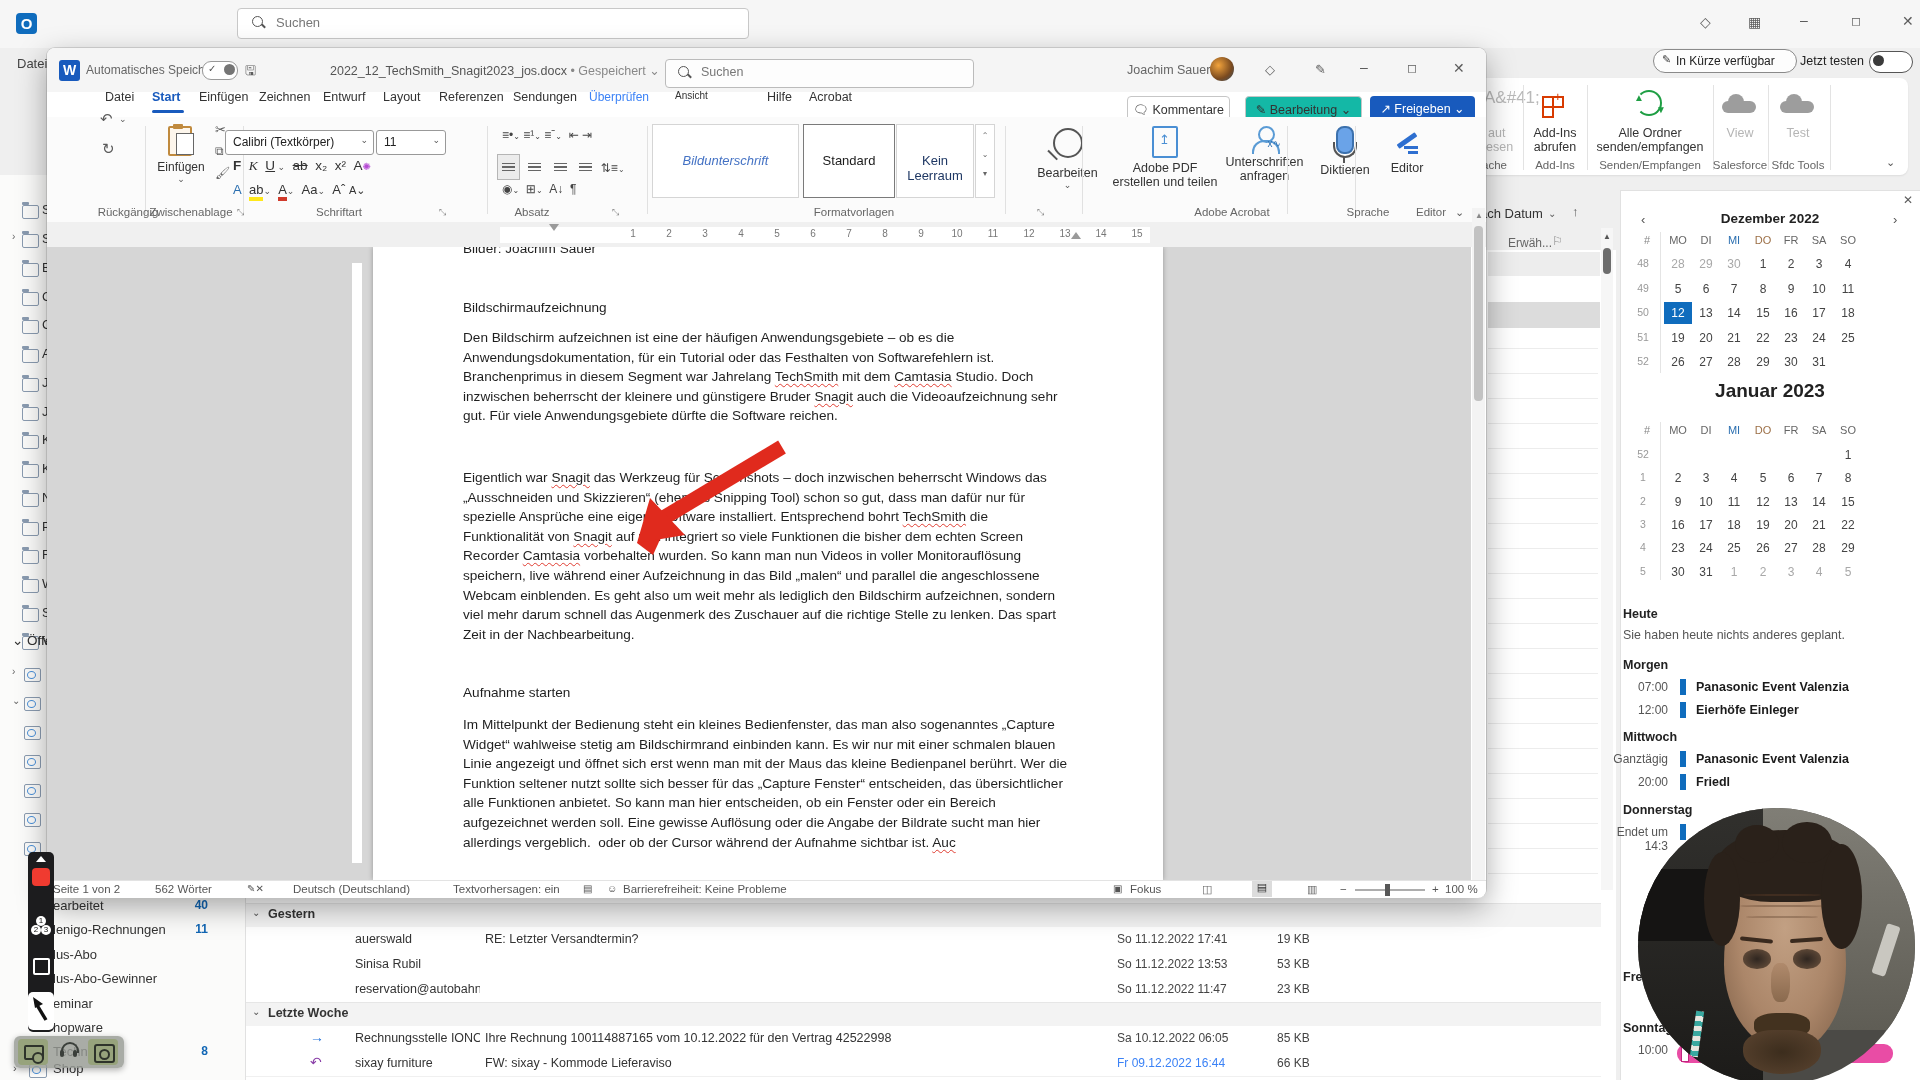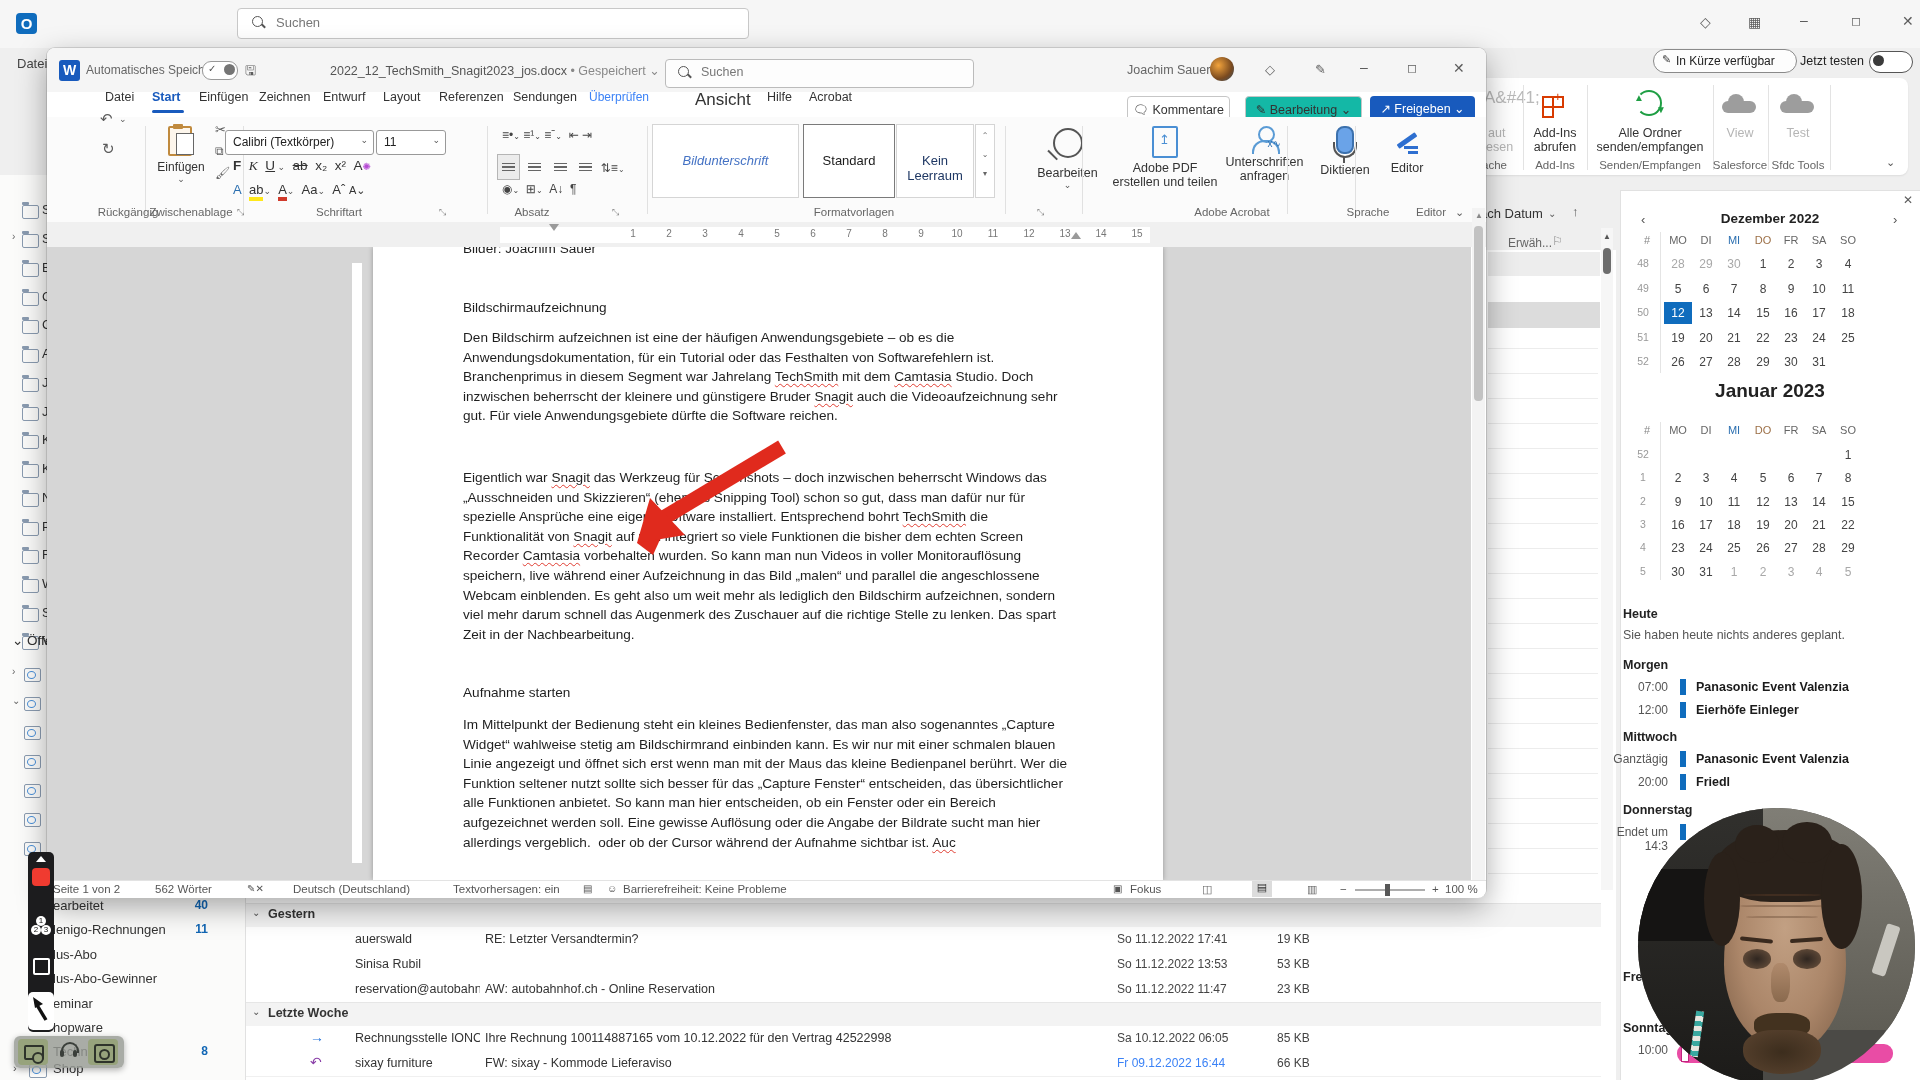--- a/index.html
+++ b/index.html
@@ -246,21 +246,20 @@
         <div style="left: 871px; top: 5px; font-size: 12px; color: rgb(68, 68, 68); position: absolute;">So 11.12.2022 17:41</div>
         <div style="left: 1031px; top: 5px; font-size: 12px; color: rgb(68, 68, 68); position: absolute;">19 KB</div>
       </div>
       <div style="position: absolute; left: 246px; top: 952px; width: 1355px; height: 25px; border-bottom: 1px solid rgb(240, 240, 240); background: rgb(255, 255, 255);">
         <div style="left: 109px; top: 5px; width: 125px; overflow: hidden; white-space: nowrap; font-size: 12.5px; color: rgb(51, 51, 51); position: absolute;">Sinisa Rubil</div>
         <div style="left: 871px; top: 5px; font-size: 12px; color: rgb(68, 68, 68); position: absolute;">So 11.12.2022 13:53</div>
         <div style="left: 1031px; top: 5px; font-size: 12px; color: rgb(68, 68, 68); position: absolute;">53 KB</div>
       </div>
       <div style="position: absolute; left: 246px; top: 977px; width: 1355px; height: 25px; border-bottom: 1px solid rgb(240, 240, 240); background: rgb(255, 255, 255);">
         <div style="left: 109px; top: 5px; width: 125px; overflow: hidden; white-space: nowrap; font-size: 12.5px; color: rgb(51, 51, 51); position: absolute;">reservation@autobahnhof....</div>
-        <div style="left: 239px; top: 5px; width: 600px; overflow: hidden; white-space: nowrap; font-size: 12.5px; color: rgb(51, 51, 51); position: absolute;">AW: autobahnhof.ch - Online Reservation</div>
         <div style="left: 871px; top: 5px; font-size: 12px; color: rgb(68, 68, 68); position: absolute;">So 11.12.2022 11:47</div>
         <div style="left: 1031px; top: 5px; font-size: 12px; color: rgb(68, 68, 68); position: absolute;">23 KB</div>
       </div>
       <div style="position: absolute; left: 246px; top: 1002px; width: 1355px; height: 24px; background: rgb(243, 243, 243); border-top: 1px solid rgb(230, 230, 230); border-bottom: 1px solid rgb(230, 230, 230);">
         <div style="left: 6px; top: 3px; font-size: 10px; color: rgb(85, 85, 85); position: absolute;">⌄</div>
         <div style="left: 22px; top: 3px; font-size: 12.5px; font-weight: bold; color: rgb(51, 51, 51); position: absolute;">Letzte Woche</div>
       </div>
       <div style="position: absolute; left: 246px; top: 1026px; width: 1355px; height: 25px; border-bottom: 1px solid rgb(240, 240, 240); background: rgb(255, 255, 255);">
         <div style="left: 64px; top: 3px; font-size: 14px; color: rgb(30, 111, 217); position: absolute;">→</div>
         <div style="left: 109px; top: 5px; width: 125px; overflow: hidden; white-space: nowrap; font-size: 12.5px; color: rgb(51, 51, 51); position: absolute;">Rechnungsstelle IONOS</div>
@@ -446,21 +445,21 @@
         <div style="position: absolute; left: 58px; top: 42px; font-size: 12.5px; color: rgb(51, 51, 51); font-weight: normal;">Datei</div>
         <div style="position: absolute; left: 105px; top: 42px; font-size: 12.5px; color: rgb(24, 90, 189); font-weight: bold;">Start</div>
         <div style="position: absolute; left: 105px; top: 62px; width: 32px; height: 3px; background: rgb(24, 90, 189); border-radius: 2px;"></div>
         <div style="position: absolute; left: 152px; top: 42px; font-size: 12.5px; color: rgb(51, 51, 51); font-weight: normal;">Einfügen</div>
         <div style="position: absolute; left: 212px; top: 42px; font-size: 12.5px; color: rgb(51, 51, 51); font-weight: normal;">Zeichnen</div>
         <div style="position: absolute; left: 276px; top: 42px; font-size: 12.5px; color: rgb(51, 51, 51); font-weight: normal;">Entwurf</div>
         <div style="position: absolute; left: 336px; top: 42px; font-size: 12.5px; color: rgb(51, 51, 51); font-weight: normal;">Layout</div>
         <div style="position: absolute; left: 392px; top: 42px; font-size: 12.5px; color: rgb(51, 51, 51); font-weight: normal;">Referenzen</div>
         <div style="position: absolute; left: 466px; top: 42px; font-size: 12.5px; color: rgb(51, 51, 51); font-weight: normal;">Sendungen</div>
         <div style="position: absolute; left: 542px; top: 42px; font-size: 12px; color: #3b82f6; font-weight: normal;">Überprüfen</div>
-        <div style="position: absolute; left: 648px; top: 42px; font-size: 17px; color: rgb(51, 51, 51); font-weight: normal;">Ansicht</div>
+        <div style="position: absolute; left: 628px; top: 42px; font-size: 10px; color: rgb(51, 51, 51); font-weight: normal;">Ansicht</div>
         <div style="position: absolute; left: 720px; top: 42px; font-size: 12.5px; color: rgb(51, 51, 51); font-weight: normal;">Hilfe</div>
         <div style="position: absolute; left: 762px; top: 42px; font-size: 12.5px; color: rgb(51, 51, 51); font-weight: normal;">Acrobat</div>
       </div>
 
     <div class="abs" style="left:1080px;top:48px;width:101px;height:26px;background:#fff;border:1px solid #c6c6c6;border-radius:4px;text-align:center;">
       <span style="font-size:12.5px;color:#333;line-height:26px;">🗨 <span>Kommentare</span></span>
     </div>
     <div class="abs" style="left:1198px;top:48px;width:115px;height:26px;background:#14b8a6;border:1px solid #c6c6c6;border-radius:4px;text-align:center;">
       <span style="font-size:12.5px;color:#333;line-height:26px;">✎ <span>Bearbeitung</span> ⌄</span>
     </div>

